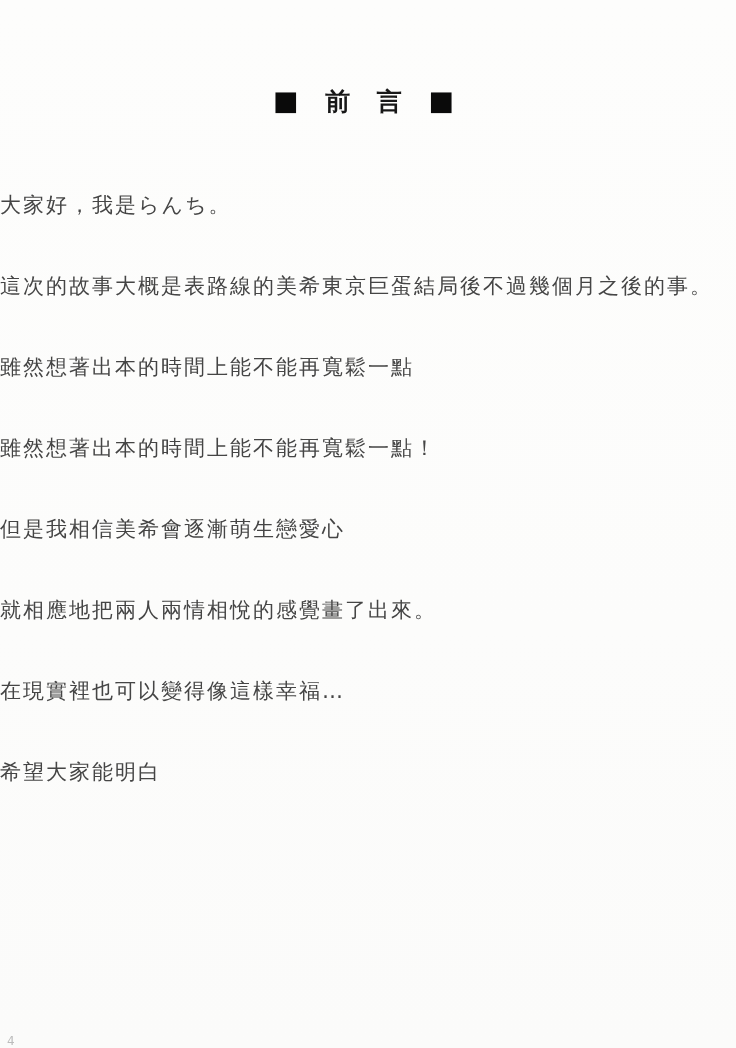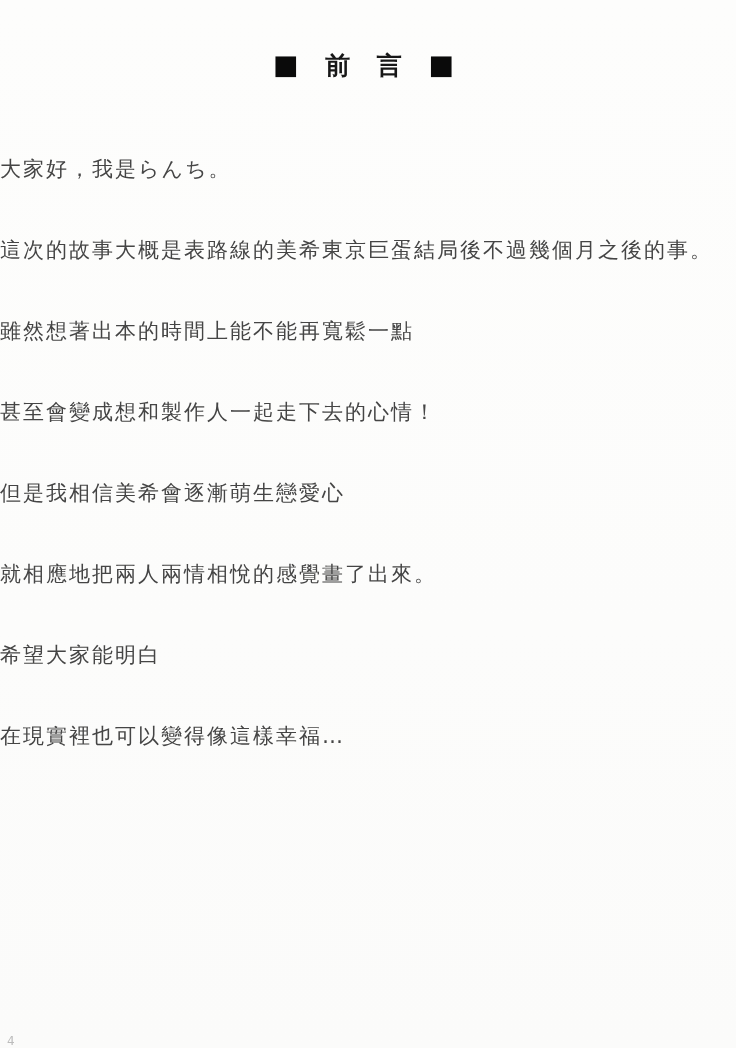--- a/index.html
+++ b/index.html
@@ -13,21 +13,21 @@
     font-family: "DejaVu Sans", "Liberation Sans", sans-serif;
     position: relative;
     overflow: hidden;
   }
   .sheet {
     position: absolute;
     inset: 0;
     background: linear-gradient(180deg, #fdfdfc 0%, #fcfcfb 60%, #fbfbfa 100%);
   }
   .doc-title {
-    padding-top: 50px;
+    padding-top: 86px;
     text-align: center;
     font-size: 25px;
     line-height: 30px;
     font-weight: 700;
     color: #171717;
     letter-spacing: 9px;
     white-space: pre;
   }
   .doc-title .square {
     color: #0a0a0a;
@@ -55,25 +55,25 @@
 <body>
 
 <div class="sheet">
 
   <div class="doc-title"><span class="square">■</span><span> 前 言 </span><span class="square">■</span></div>
 
   <div class="para para-1">
     <div>大家好，我是らんち。</div>
     <div>這次的故事大概是表路線的美希東京巨蛋結局後不過幾個月之後的事。</div>
     <div>雖然想著出本的時間上能不能再寬鬆一點</div>
-    <div>甚至會變成想和製作人一起走下去的心情！</div>
+    <div>雖然想著出本的時間上能不能再寬鬆一點！</div>
     <div>但是我相信美希會逐漸萌生戀愛心</div>
     <div>就相應地把兩人兩情相悅的感覺畫了出來。</div>
+    <div>在現實裡也可以變得像這樣幸福…</div>
     <div>希望大家能明白</div>
-    <div>在現實裡也可以變得像這樣幸福…</div>
   </div>
 
   <div class="para para-2">
     
     
     
     
   </div>
 
   <div class="page-number">4</div>

